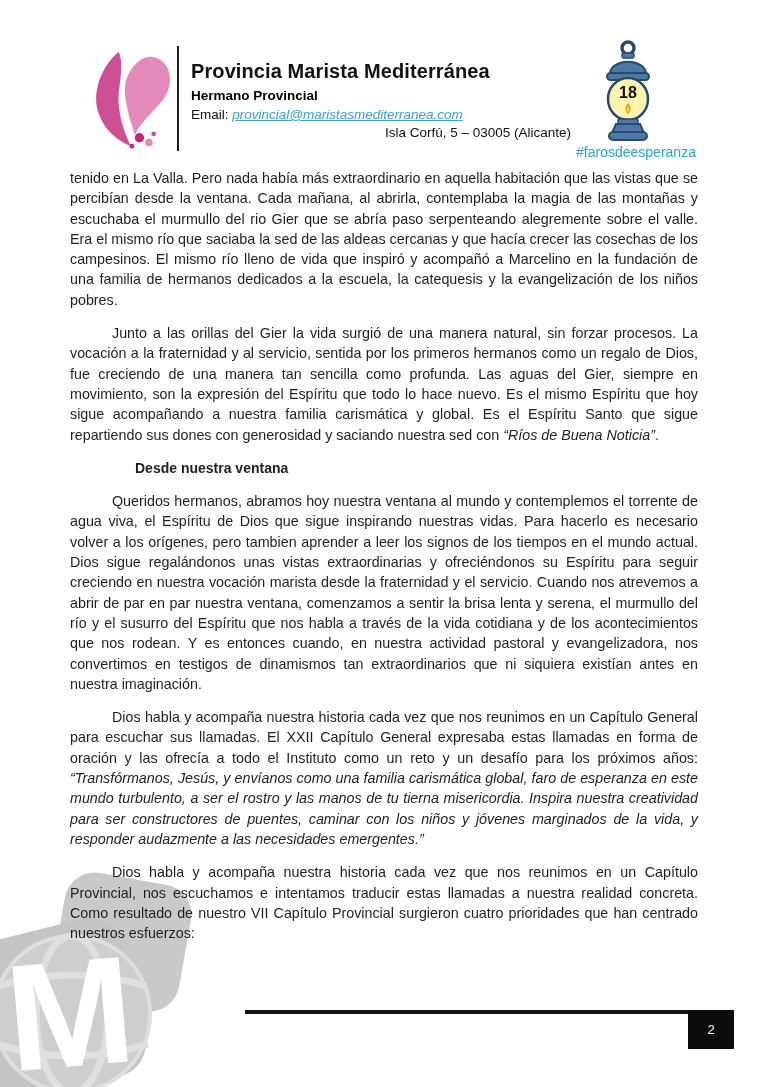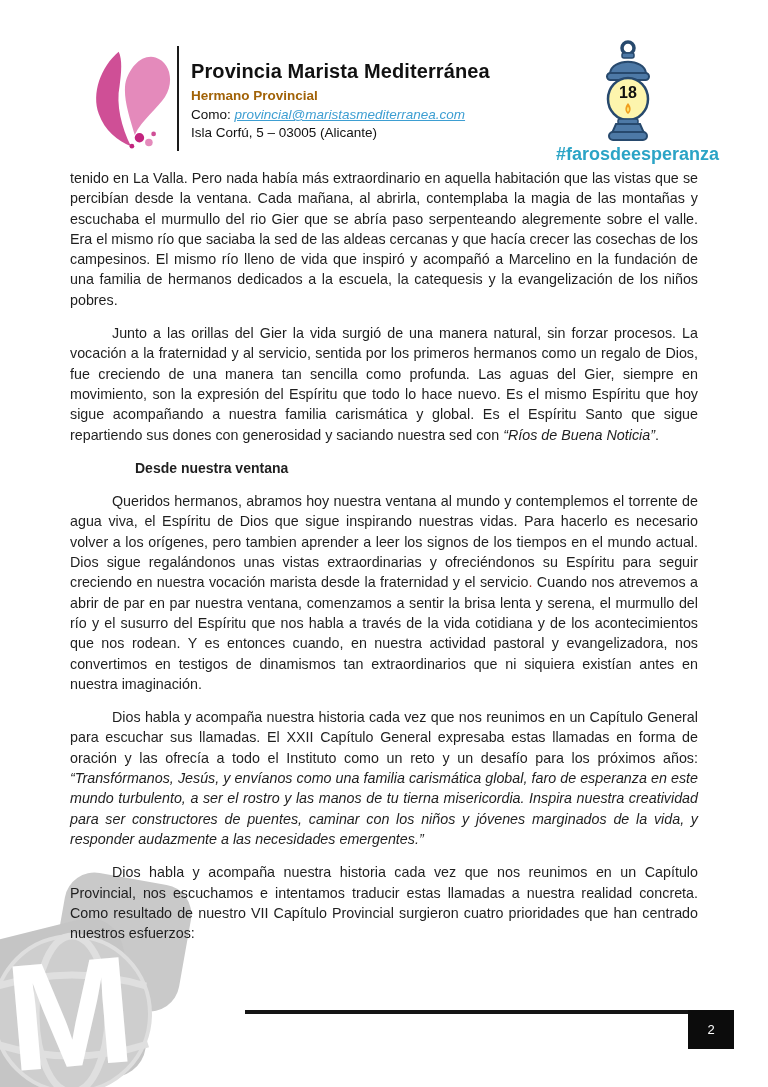--- a/index.html
+++ b/index.html
@@ -7,27 +7,27 @@
     position:relative; width:768px; height:1087px; background:#ffffff;
     overflow:hidden; font-family:"Liberation Sans", sans-serif; color:#1c1c1c;
   }
 
   
   .header { position:absolute; left:0; top:16px; right:0; height:152px; z-index:2; }
   .logo-svg { position:absolute; left:86px; top:32px; width:88px; height:102px; }
   .hdr-divider { position:absolute; left:177px; top:30px; width:2px; height:105px; background:#1a1a1a; }
   .htext { position:absolute; left:191px; top:44px; width:380px; }
   .org   { font-size:20px; font-weight:bold; color:#111; letter-spacing:0.1px; }
-  .role  { font-size:13.5px; font-weight:bold; margin-top:5px; color:#a16207; }
+  .role  { font-size:13.5px; font-weight:bold; margin-top:5px; color:#000000; }
   .email-line { font-size:13.5px; margin-top:4px; color:#111; }
   .email-link { color:#3d9ed2; text-decoration:underline; cursor:pointer;font-style:italic; }
-  .address { font-size:13.5px; margin-top:3px; color:#111; }
+  .address { font-size:13.5px; margin-top:3px; color:#111;text-align:right; }
   .lantern { position:absolute; left:594px; top:24px; width:68px; height:102px; }
-  .hashtag { position:absolute; left:556px; top:128px; width:160px; text-align:right;
-             font-size:18px; color:#2ba4c6;font-weight:bold; }
+  .hashtag { position:absolute; left:556px; top:128px; width:160px; text-align:center;
+             font-size:14px; color:#2ba4c6; }
 
   
   .content {
     position:absolute; left:70px; top:168px; width:628px; z-index:1;
     font-size:14.3px; line-height:20.3px; text-align:justify; color:#1f1f1f;
   }
   .content p { margin:0 0 13px 0; text-indent:42px; }
   .content p.no-indent { text-indent:0; }
   .sec-heading { font-weight:bold; font-size:14px; margin:5px 0 13px 0; text-indent:65px; text-align:left; }
   .q-italic { font-style:italic;margin-top:18px; }
@@ -66,21 +66,21 @@
       <circle cx="65" cy="100" r="4" fill="#e48abb"></circle>
       <circle cx="47" cy="104" r="2.5" fill="#c2247e"></circle>
       <circle cx="70" cy="91" r="2.5" fill="#cf4f96"></circle>
     </svg>
 
     <div class="hdr-divider"></div>
 
     <div class="htext">
       <div class="org">Provincia Marista Mediterránea</div>
       <div class="role">Hermano Provincial</div>
-      <div class="email-line"><span>Como: </span><a class="email-link">provincial@maristasmediterranea.com</a></div>
+      <div class="email-line"><span>Email: </span><a class="email-link">provincial@maristasmediterranea.com</a></div>
       <div class="address">Isla Corfú, 5 – 03005 (Alicante)</div>
     </div>
 
     <svg class="lantern" viewBox="0 0 68 102" aria-hidden="true">
       <circle cx="34" cy="8" r="6" fill="none" stroke="#27496d" stroke-width="3.5"></circle>
       <rect x="28" y="13" width="12" height="5" rx="2" fill="#4d79a6" stroke="#27496d" stroke-width="1.5"></rect>
       <path d="M16 33 C18 18 50 18 52 33 L52 35 L16 35 Z" fill="#4d79a6" stroke="#27496d" stroke-width="2"></path>
       <rect x="13" y="33" width="42" height="7" rx="3.5" fill="#4d79a6" stroke="#27496d" stroke-width="2"></rect>
       <ellipse cx="34" cy="59" rx="20" ry="21" fill="#fdf5ad" stroke="#27496d" stroke-width="2.5"></ellipse>
       <path d="M34 63 C30.5 67 30.5 71.5 34 74 C37.5 71.5 37.5 67 34 63 Z" fill="#f09d1c"></path>

